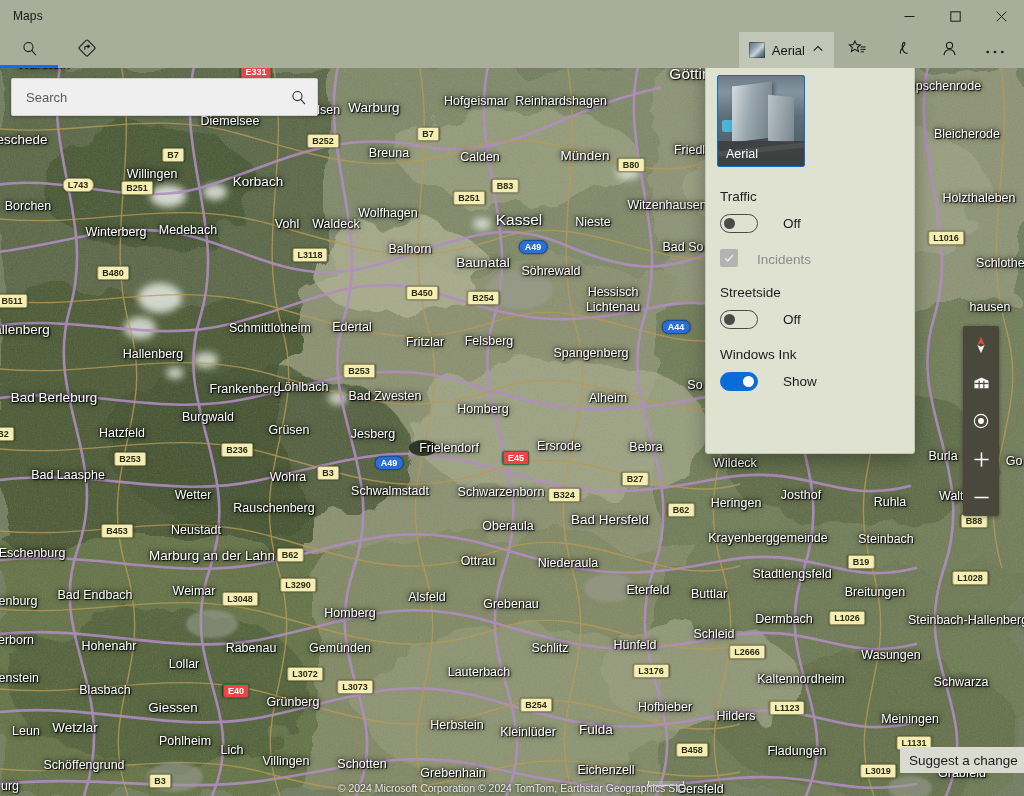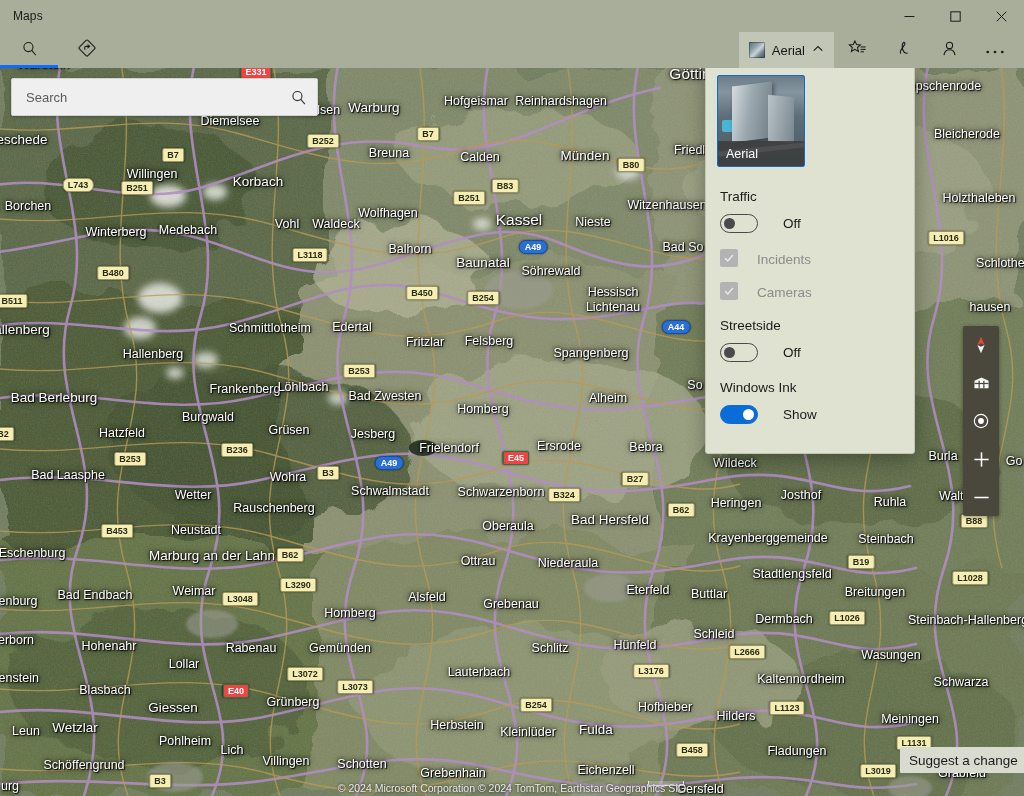--- a/index.html
+++ b/index.html
@@ -558,28 +558,20 @@
   </div>
 
   <div class="cbrow" style="margin-top:16px">
     <div class="cbox">
       <svg width="12" height="12" viewBox="0 0 14 14" fill="none" stroke="#eaeaea" stroke-width="1.7">
         <polyline points="2.5,7.4 5.6,10.4 11.5,3.6"></polyline>
       </svg>
     </div>
     <span class="cblbl">Incidents</span>
   </div>
-  <div class="cbrow" style="margin-top:15px">
-    <div class="cbox">
-      <svg width="12" height="12" viewBox="0 0 14 14" fill="none" stroke="#eaeaea" stroke-width="1.7">
-        <polyline points="2.5,7.4 5.6,10.4 11.5,3.6"></polyline>
-      </svg>
-    </div>
-    <span class="cblbl">Cameras</span>
-  </div>
 
   <div class="secttitle" style="margin-top:18px">Streetside</div>
   <div class="toggrow" style="margin-top:10px">
     <div class="switch off">
         <div class="knob"></div>
       </div>
     <span class="togglbl">Off</span>
   </div>
 
   <div class="secttitle" style="margin-top:18px">Windows Ink</div>

